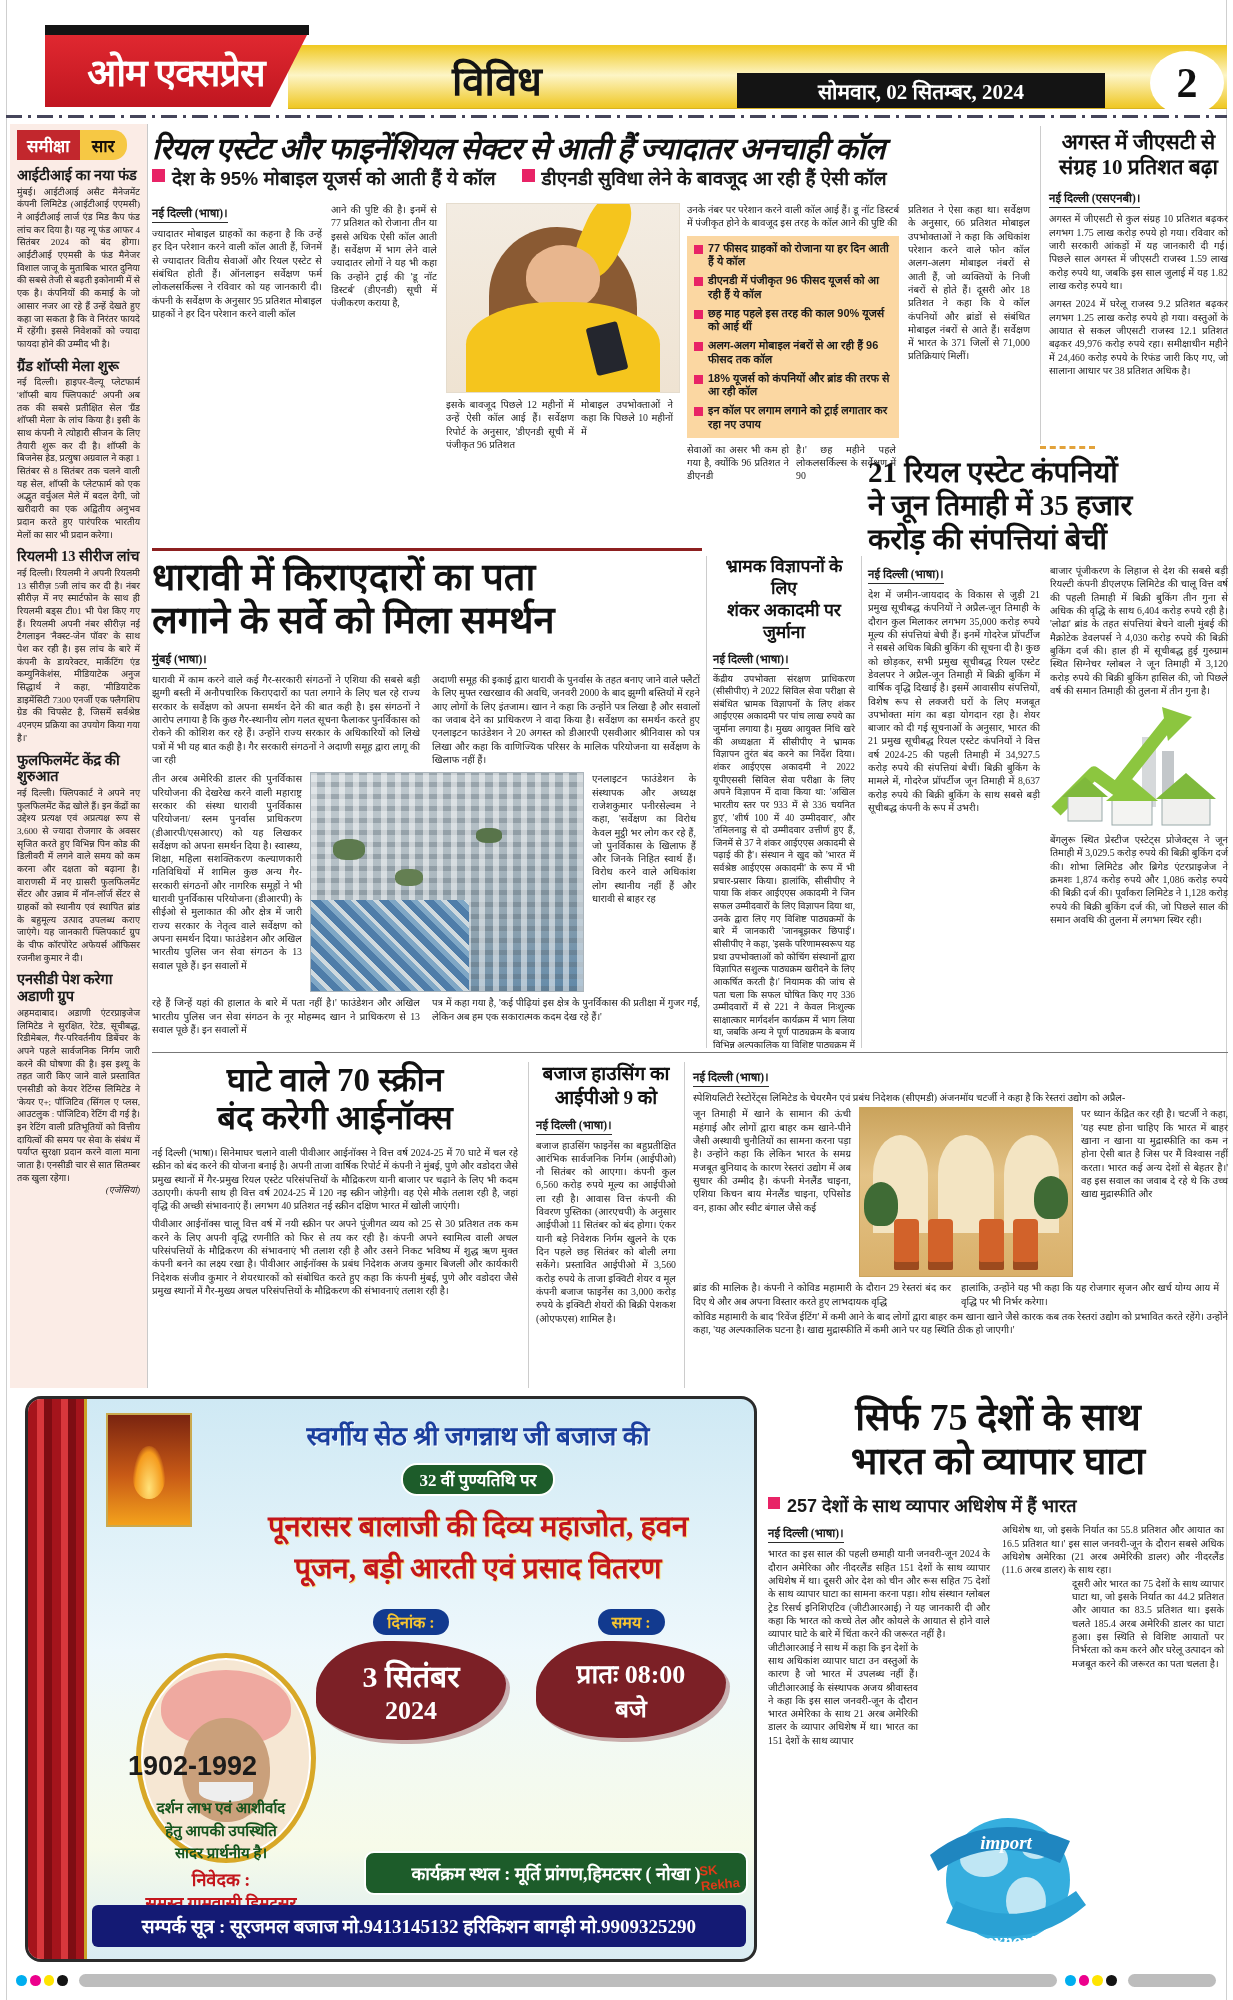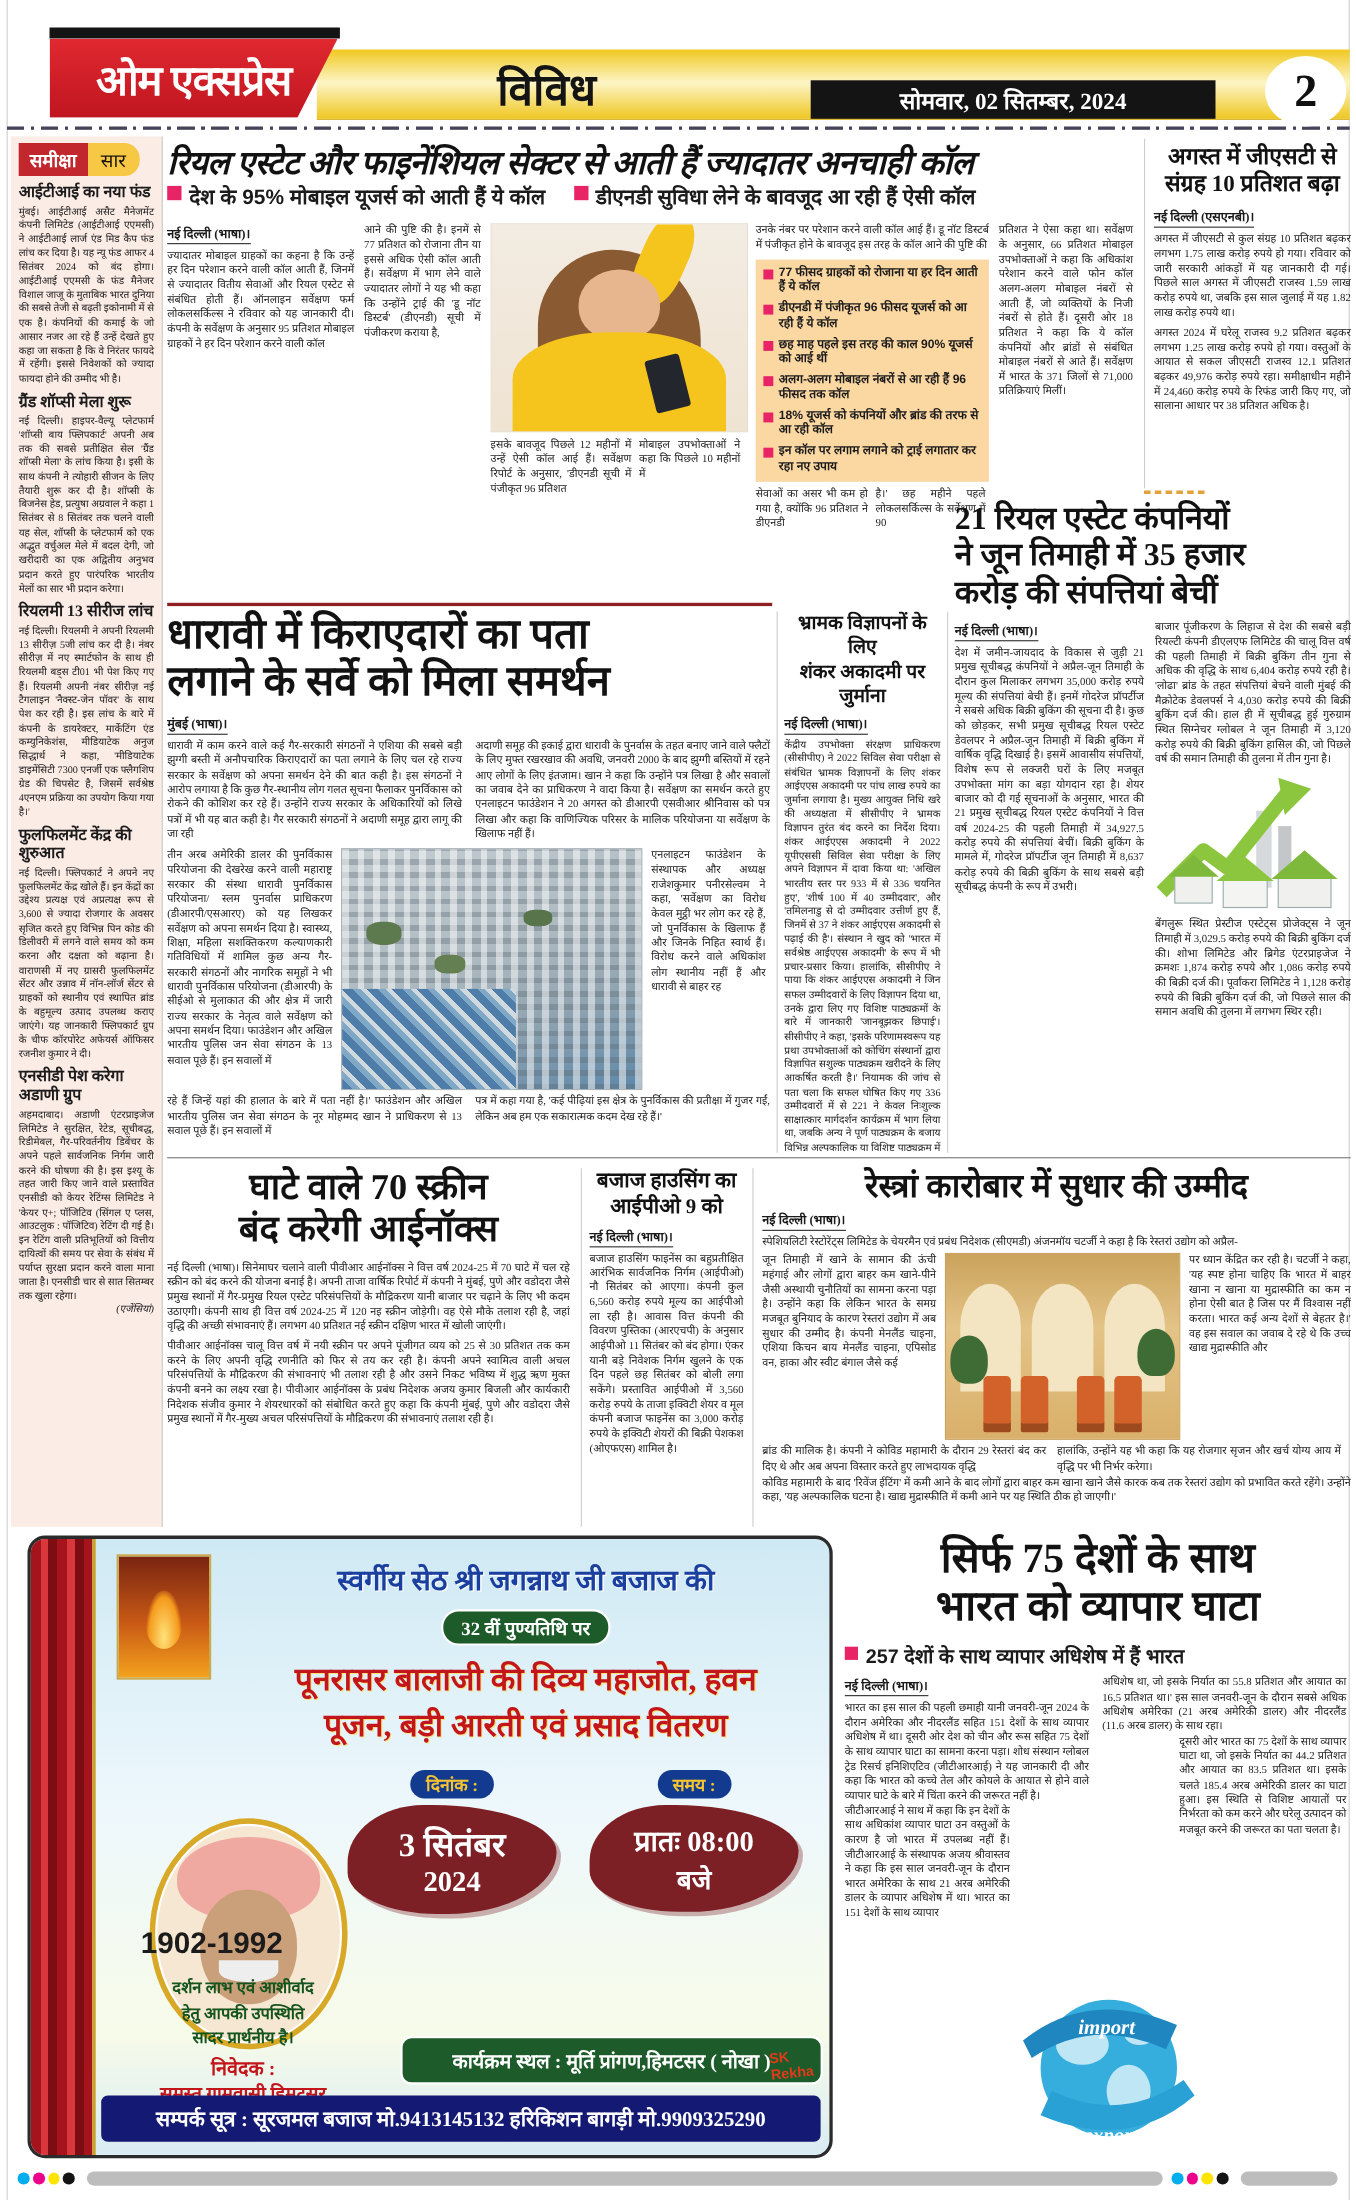--- a/index.html
+++ b/index.html
@@ -15,21 +15,21 @@
   .mast-yellow{background:linear-gradient(180deg,#f0c81f 0%,#fdf5c6 48%,#efc722 100%);border-bottom:1px solid #d8b322;}
   .mast-section{font-size:40px;font-weight:bold;color:#141414;}
   .mast-date{background:#141414;color:#fff;font-weight:bold;font-size:21px;display:flex;align-items:center;justify-content:center;}
   .page-circle{background:#fff;border-radius:50%;display:flex;align-items:center;justify-content:center;
                font-weight:bold;font-size:42px;color:#101010;box-shadow:0 0 0 2px #fff;}
   .dashdot{height:3px;background:repeating-linear-gradient(90deg,#45455a 0 16px,transparent 16px 22px,#45455a 22px 25px,transparent 25px 31px);}
   
   .sidebar{background:#fbece6;border-right:1px solid #c9c9c9;padding:6px 7px;box-sizing:border-box;}
   .sb-head{display:flex;align-items:stretch;height:30px;margin-bottom:6px;}
   .sb-head .l{background:#c2272d;color:#fff;font-weight:bold;font-size:17px;display:flex;align-items:center;padding:0 10px;}
-  .sb-head .r{background:#f6c844;color:#17100a;font-weight:normal;font-size:17px;display:flex;align-items:center;padding:0 12px;
+  .sb-head .r{background:#f6c844;color:#17100a;font-weight:bold;font-size:17px;display:flex;align-items:center;padding:0 12px;
               border-radius:0 14px 14px 0;}
   .sb-title{font-size:14.5px;font-weight:bold;margin:7px 0 2px;line-height:1.15;}
   .sb-body{font-size:9.2px;line-height:1.38;text-align:justify;}
   .sb-agency{text-align:right;font-style:italic;}
   
   .hl{font-weight:bold;color:#121212;line-height:1.1;}
   .dateline{font-weight:bold;font-size:11.5px;display:inline-block;border-bottom:1.5px solid #2b2b2b;
             padding-bottom:2px;margin-bottom:4px;}
   .body-t{font-size:9.8px;line-height:1.36;text-align:justify;}
   .sq{width:13px;height:13px;background:#e82366;display:inline-block;flex:0 0 auto;margin-top:4px;}
@@ -288,21 +288,20 @@
   <div class="abs" style="left:528px;top:1062px;width:148px;height:326px;border-left:1px solid #cccccc;padding-left:7px;box-sizing:border-box;overflow:hidden">
     <div class="hl" style="font-size:19px;line-height:1.25;text-align:center">
       <div>बजाज हाउसिंग का</div>
       <div>आईपीओ 9 को</div>
     </div>
     <div style="margin-top:5px"><span class="dateline">नई दिल्ली (भाषा)।</span></div>
     <div class="body-t">बजाज हाउसिंग फाइनेंस का बहुप्रतीक्षित आरंभिक सार्वजनिक निर्गम (आईपीओ) नौ सितंबर को आएगा। कंपनी कुल 6,560 करोड़ रुपये मूल्य का आईपीओ ला रही है। आवास वित्त कंपनी की विवरण पुस्तिका (आरएचपी) के अनुसार आईपीओ 11 सितंबर को बंद होगा। एंकर यानी बड़े निवेशक निर्गम खुलने के एक दिन पहले छह सितंबर को बोली लगा सकेंगे। प्रस्तावित आईपीओ में 3,560 करोड़ रुपये के ताजा इक्विटी शेयर व मूल कंपनी बजाज फाइनेंस का 3,000 करोड़ रुपये के इक्विटी शेयरों की बिक्री पेशकश (ओएफएस) शामिल है।</div>
   </div>
 
   <div class="abs" style="left:684px;top:1062px;width:544px;height:326px;border-left:1px solid #cccccc;padding-left:8px;box-sizing:border-box">
-    <div class="hl" style="font-size:30px;text-align:center">रेस्त्रां कारोबार में सुधार की उम्मीद</div>
     <div style="margin-top:5px"><span class="dateline">नई दिल्ली (भाषा)।</span></div>
     <div class="body-t" style="margin-bottom:3px">स्पेशियलिटी रेस्टोरेंट्स लिमिटेड के चेयरमैन एवं प्रबंध निदेशक (सीएमडी) अंजनमॉय चटर्जी ने कहा है कि रेस्तरां उद्योग को अप्रैल-</div>
     <div style="display:flex;gap:8px">
       <div class="body-t" style="width:158px">जून तिमाही में खाने के सामान की ऊंची महंगाई और लोगों द्वारा बाहर कम खाने-पीने जैसी अस्थायी चुनौतियों का सामना करना पड़ा है। उन्होंने कहा कि लेकिन भारत के समग्र मजबूत बुनियाद के कारण रेस्तरां उद्योग में अब सुधार की उम्मीद है। कंपनी मेनलैंड चाइना, एशिया किचन बाय मेनलैंड चाइना, एपिसोड वन, हाका और स्वीट बंगाल जैसे कई</div>
       <div class="ph-rest" style="width:212px;height:168px">
         <div class="arch" style="left:6%"></div>
         <div class="arch" style="left:37%"></div>
         <div class="arch" style="left:68%"></div>
         <div class="plant" style="left:2%;top:44%"></div>
         <div class="plant" style="left:82%;top:40%"></div>

